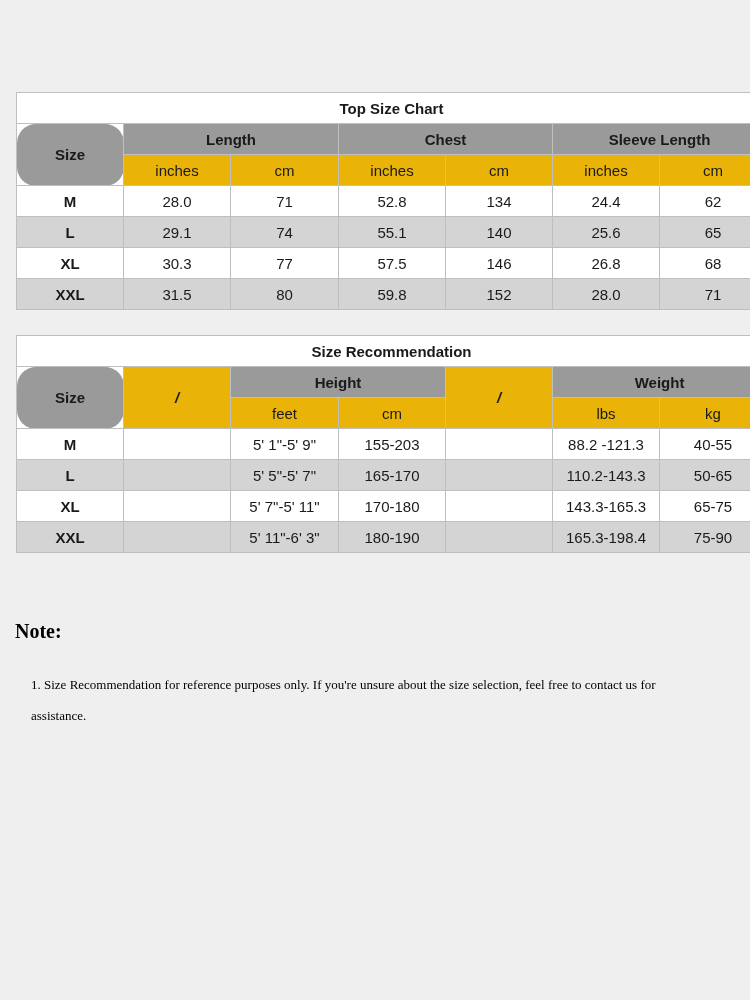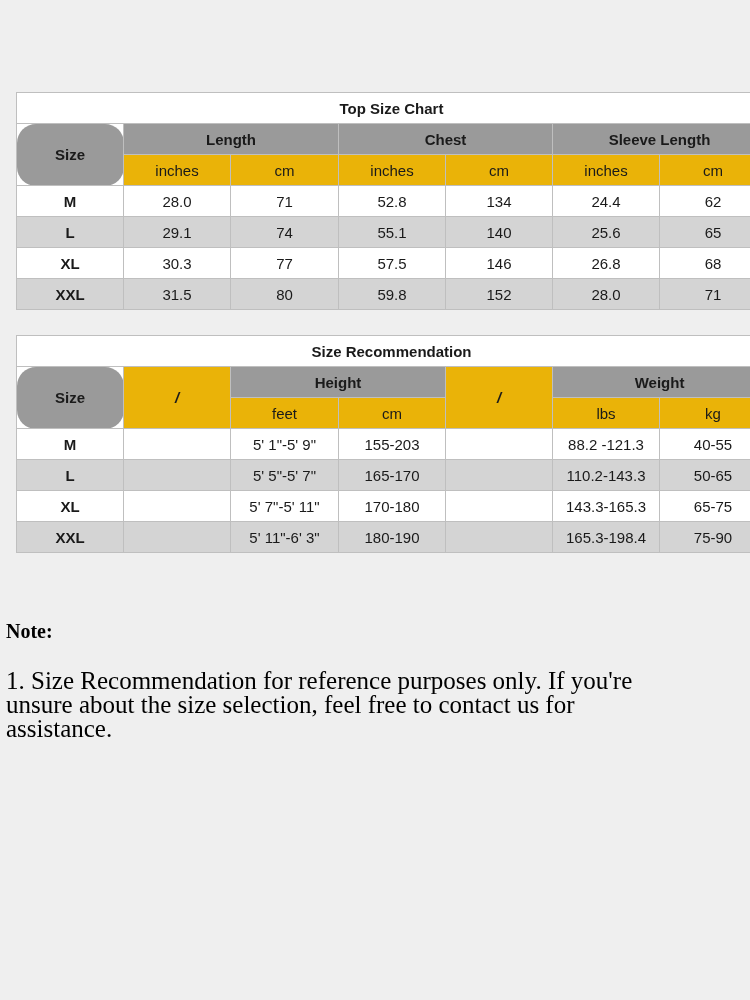--- a/index.html
+++ b/index.html
@@ -94,37 +94,37 @@
     font-style: italic;
     font-weight: bold;
     font-size: 16px;
   }
   .blank-white { background: #ffffff; }
   .blank-grey  { background: #d4d4d4; }
 
   
   .notes {
     position: absolute;
-    left: 4px;
+    left: 13px;
     top: 620px;
     width: 652px;
     padding: 0 2px;
     box-sizing: border-box;
   }
   .notes-title {
     font-family: "Liberation Serif", serif;
     font-weight: bold;
     font-size: 20px;
     margin: 0 0 26px 0;
   }
   .note-p {
     font-family: "Liberation Serif", serif;
-    font-size: 25px;
-    line-height: 24px;
-    margin: 0 0 24px 0;
+    font-size: 13px;
+    line-height: 31px;
+    margin: 0 0 24px 16px;
     max-width: 724px;
   }
 </style>
 </head>
 <body>
 
 <div class="page">
 
   <div class="chart-block" id="top-chart-block">
     <table class="size-table">

